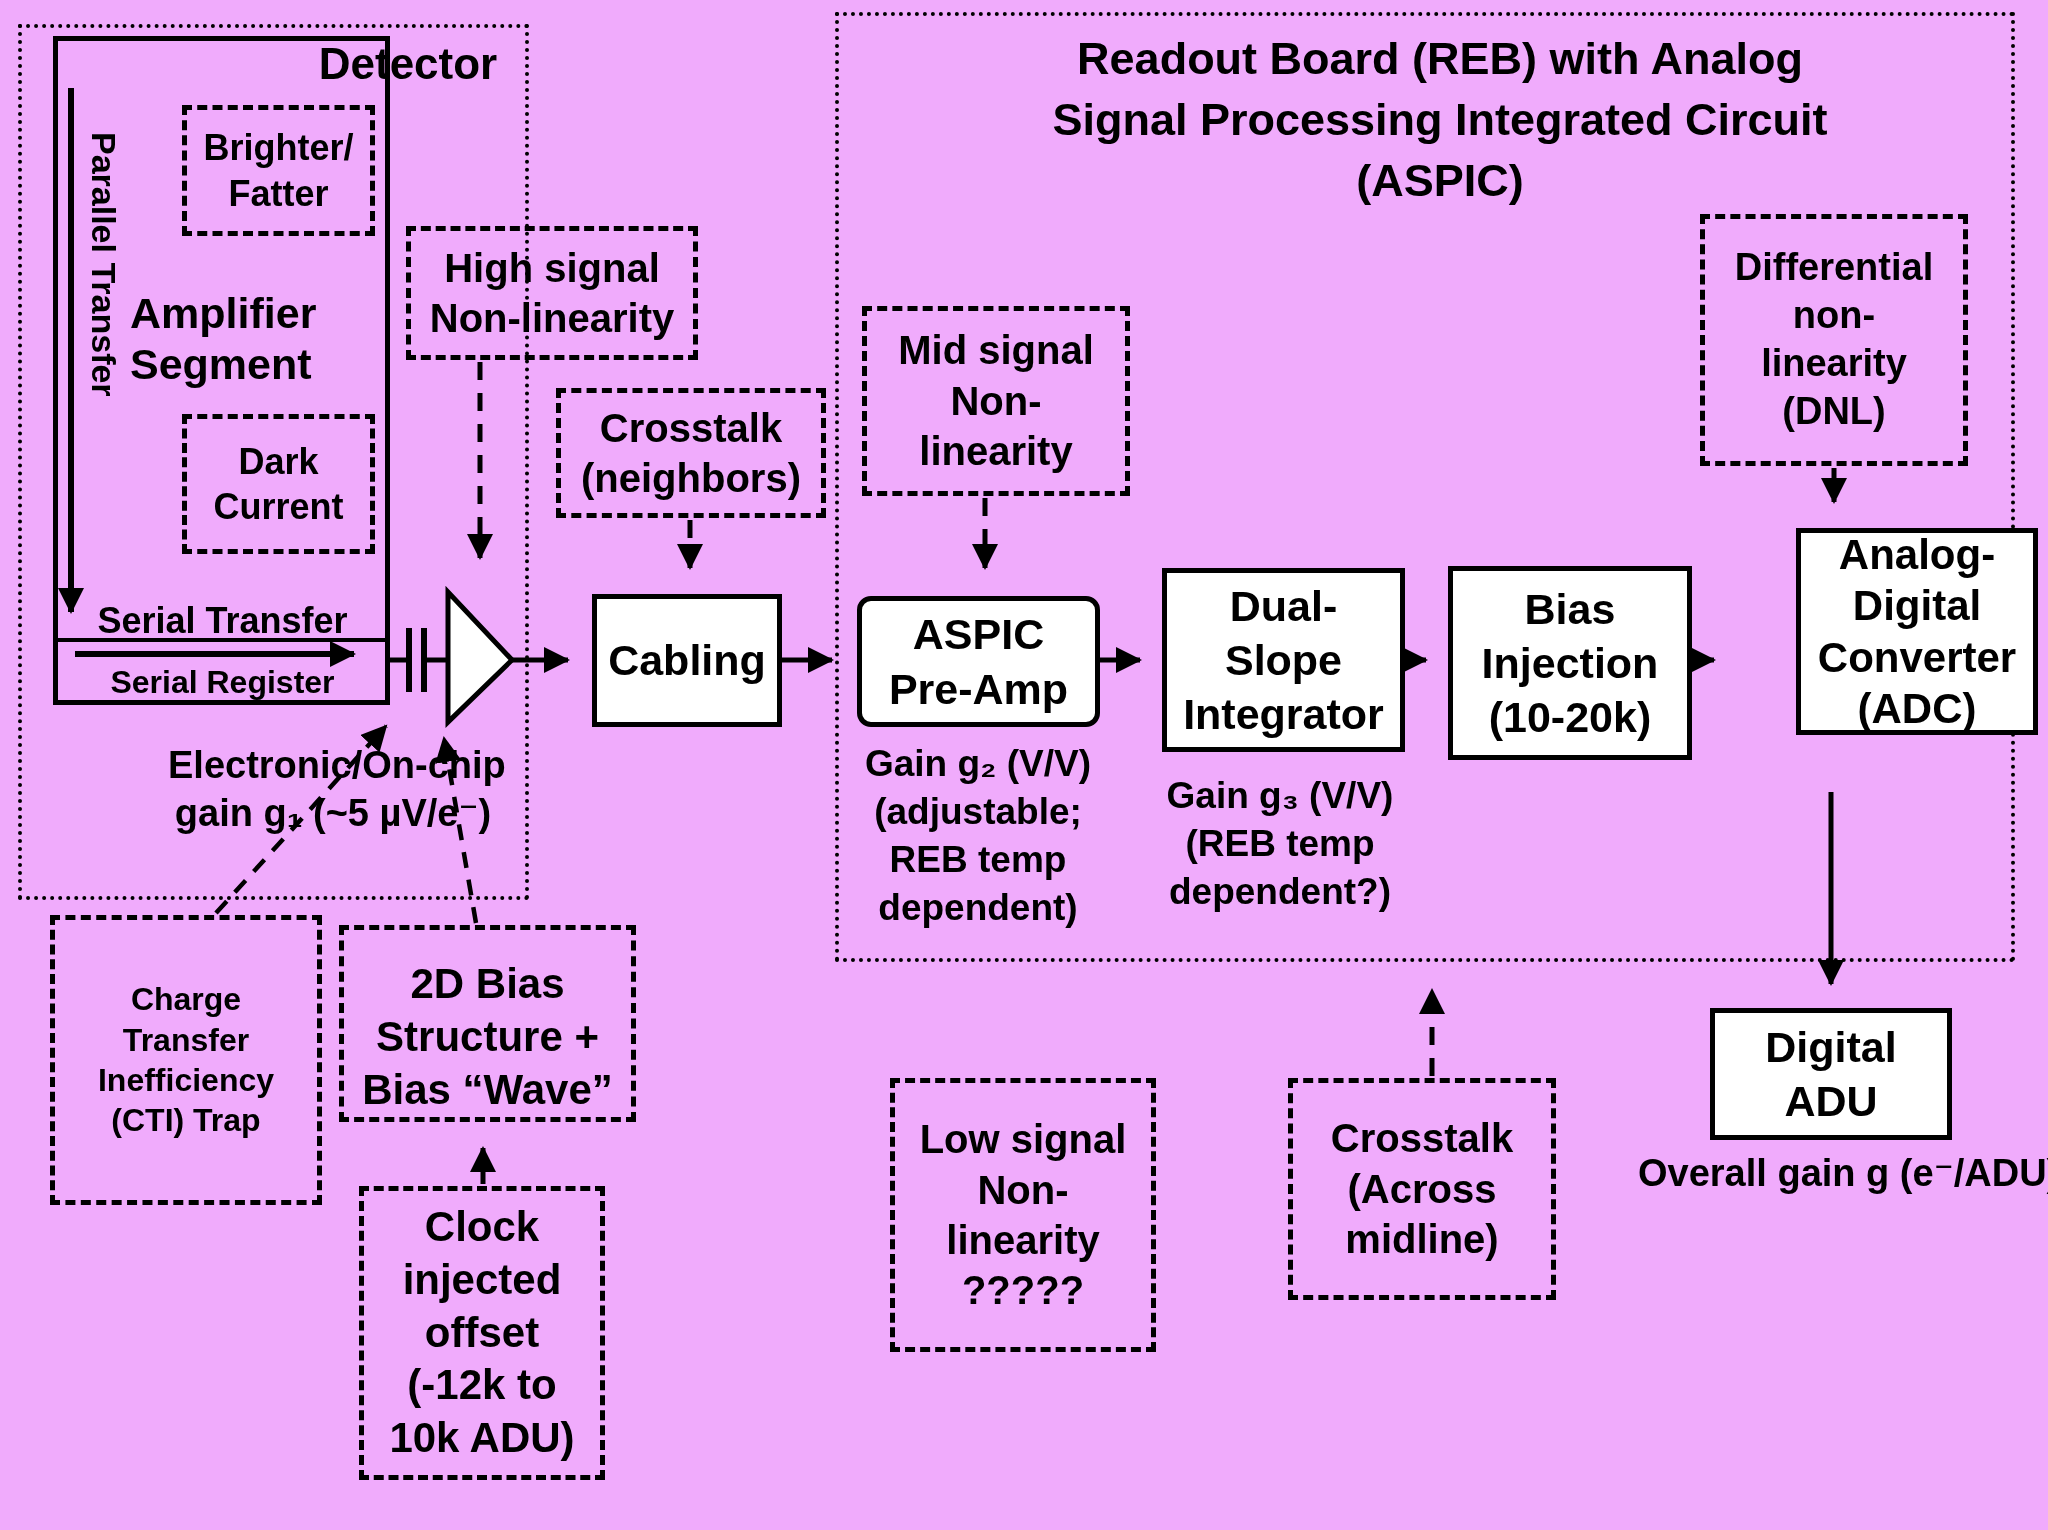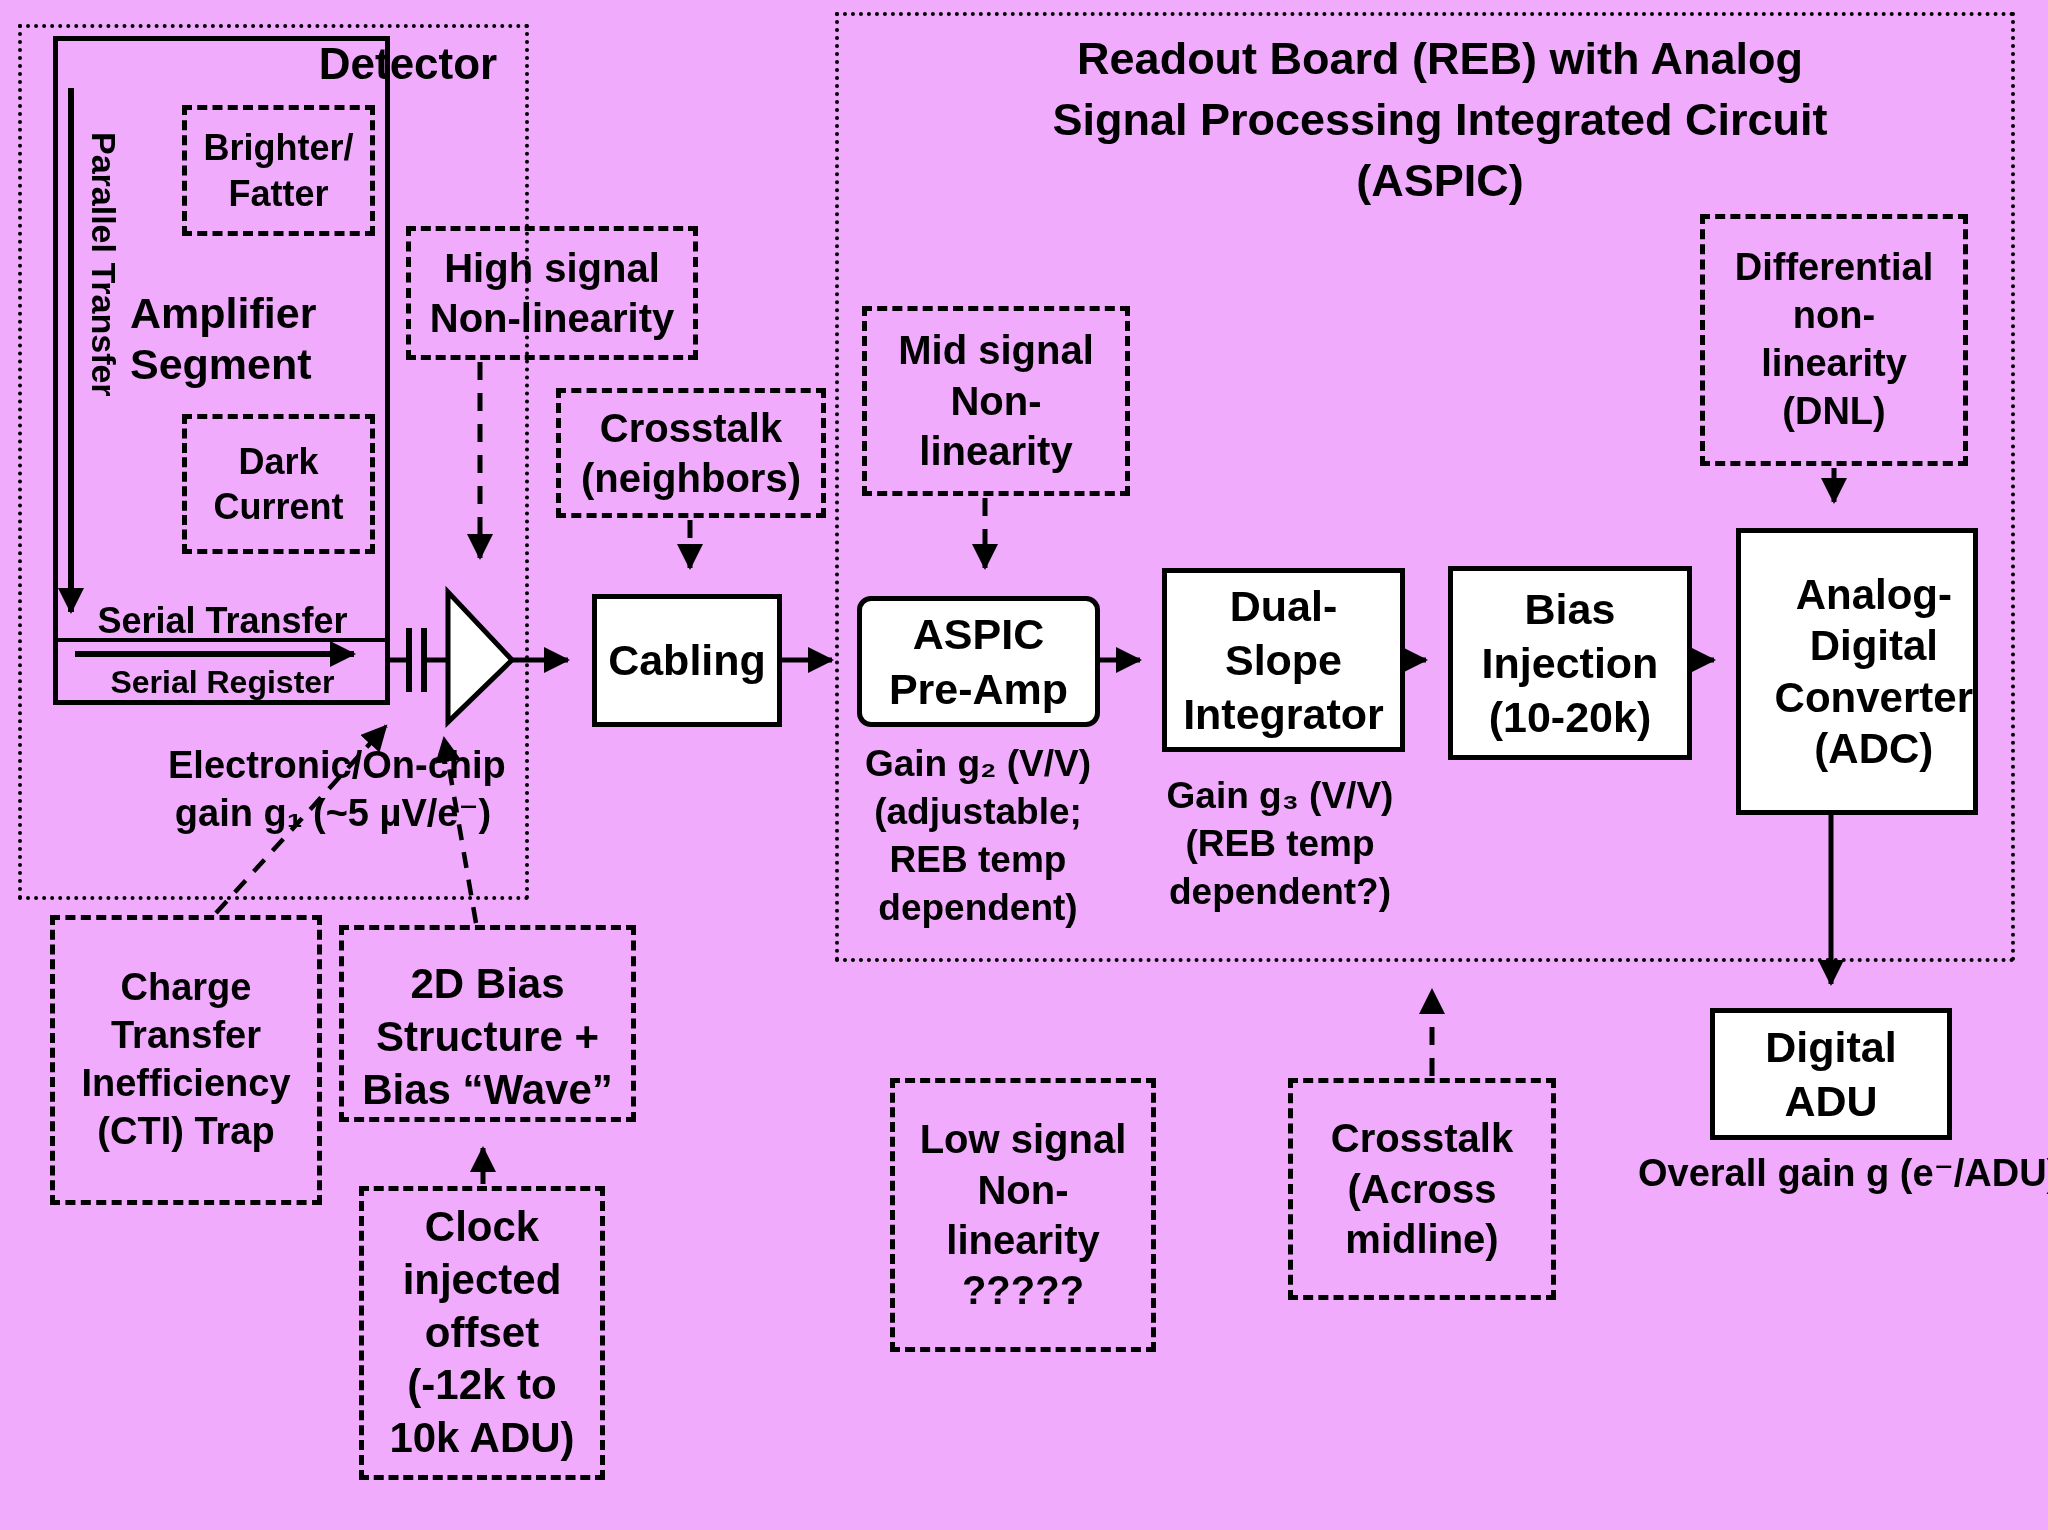--- a/index.html
+++ b/index.html
@@ -84,21 +84,21 @@
 ?????</span>
   </div>
 
   <div class="abs dashed center" style="left:1288px;top:1078px;width:268px;height:222px;">
     <span class="lbl" style="font-size:40px;">Crosstalk
 (Across
 midline)</span>
   </div>
 
   <div class="abs dashed center" style="left:50px;top:915px;width:272px;height:290px;">
-    <span class="lbl" style="font-size:38px;">Charge
+    <span class="lbl" style="font-size:32px;">Charge
 Transfer
 Inefficiency
 (CTI) Trap</span>
   </div>
 
   <div class="abs dashed center" style="left:339px;top:925px;width:297px;height:197px;align-items:flex-end;">
     <span class="lbl" style="font-size:42px;">2D Bias
 Structure +
 Bias “Wave”</span>
   </div>
@@ -166,21 +166,21 @@
   <div class="abs lbl" style="left:1130px;top:772px;width:300px;font-size:37px;line-height:1.3;text-align:center;">Gain g₃ (V/V)
 (REB temp
 dependent?)</div>
 
   <div class="abs solidbox center" style="left:1448px;top:566px;width:244px;height:194px;">
     <span class="lbl" style="font-size:43px;">Bias
 Injection
 (10-20k)</span>
   </div>
 
-  <div class="abs solidbox center" style="left:1736px;top:528px;width:242px;height:287px;justify-content:flex-end;">
+  <div class="abs solidbox center" style="left:1796px;top:528px;width:242px;height:207px;">
     <span class="lbl" style="font-size:42px;line-height:1.22;">Analog-
 Digital
 Converter
 (ADC)</span>
   </div>
 
   <div class="abs solidbox center" style="left:1710px;top:1008px;width:242px;height:132px;">
     <span class="lbl" style="font-size:43px;">Digital
 ADU</span>
   </div>

